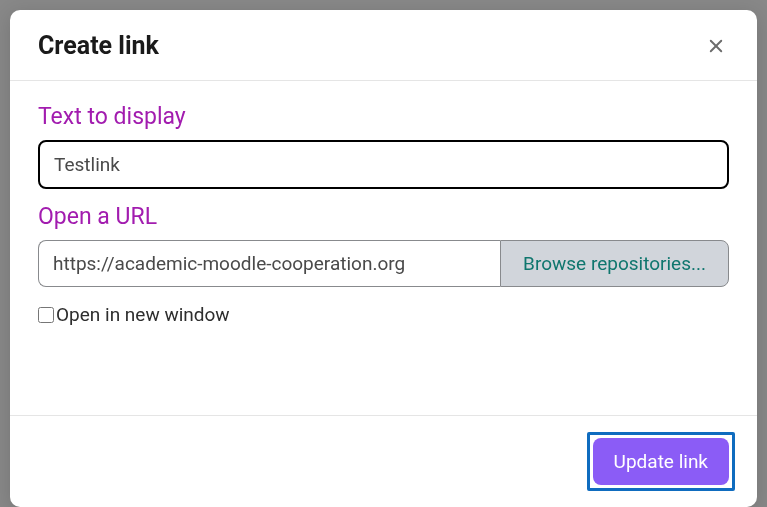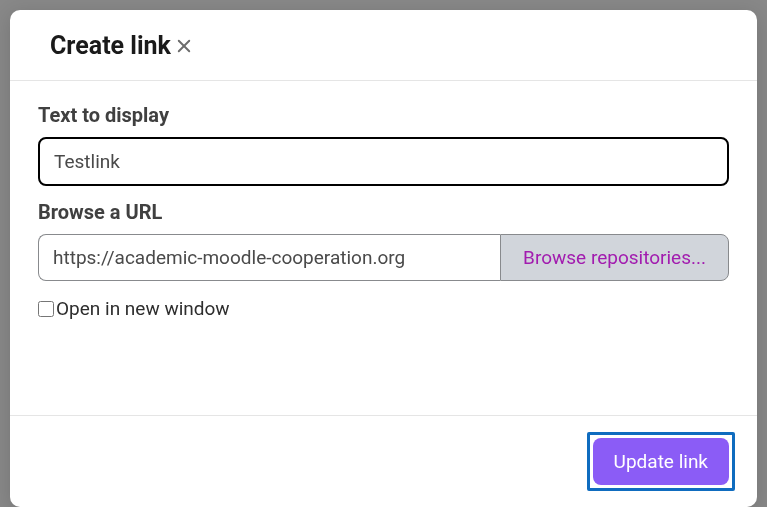--- a/index.html
+++ b/index.html
@@ -25,22 +25,23 @@
       bottom: 0;
       background: #fff;
       border-radius: 10px;
       display: flex;
       flex-direction: column;
       box-shadow: 0 4px 20px rgba(0,0,0,0.15);
     }
     
     .modal-header {
       display: flex;
+      justify-content: space-between;
       align-items: center;
-      padding: 21px 28px 20px 40px;
+      padding: 21px 28px 20px 28px;
       border-bottom: 1px solid #e5e5e5;
     }
     
     .modal-title {
       font-size: 25px;
       font-weight: 700;
       color: #1a1a1a;
     }
     
     .close-btn {
@@ -59,24 +60,24 @@
       height: 18px;
     }
     
     .modal-body {
       padding: 22px 28px 18px 28px;
       flex: 1;
     }
     
     .form-label {
       display: block;
-      font-size: 20px;
-      color: #404040;
+      font-size: 23px;
+      color: #a21caf;
       margin-bottom: 10px;
-      font-weight: 700;
+      font-weight: 400;
     }
     
     .form-input {
       width: 100%;
       padding: 11px 14px;
       font-size: 19px;
       color: #4a4a4a;
       border: 2px solid #000000;
       border-radius: 8px;
       font-family: inherit;
@@ -102,21 +103,21 @@
       border-right: none;
       border-radius: 8px 0 0 8px;
       font-family: inherit;
       min-width: 0;
       outline: none;
     }
     
     .browse-btn {
       padding: 10px 22px;
       font-size: 19px;
-      color: #a21caf;
+      color: #0f766e;
       background: #d1d5db;
       border: 1px solid #888a8d;
       border-radius: 0 8px 8px 0;
       cursor: pointer;
       font-family: inherit;
       white-space: nowrap;
     }
     
     .checkbox-row {
       display: flex;
@@ -176,21 +177,21 @@
     </button>
   </div>
 
   <div class="modal-body">
 
     <div class="form-group">
       <label class="form-label">Text to display</label>
       <input type="text" class="form-input" value="Testlink" style="">
     </div>
 
-    <label class="form-label">Browse a URL</label>
+    <label class="form-label">Open a URL</label>
     <div class="url-row">
       <input type="text" class="url-input" value="https://academic-moodle-cooperation.org" style="">
       <button class="browse-btn">Browse repositories...</button>
     </div>
 
     <div class="checkbox-row">
       <input type="checkbox" class="checkbox" style="">
       <label class="checkbox-label">Open in new window</label>
     </div>
 

